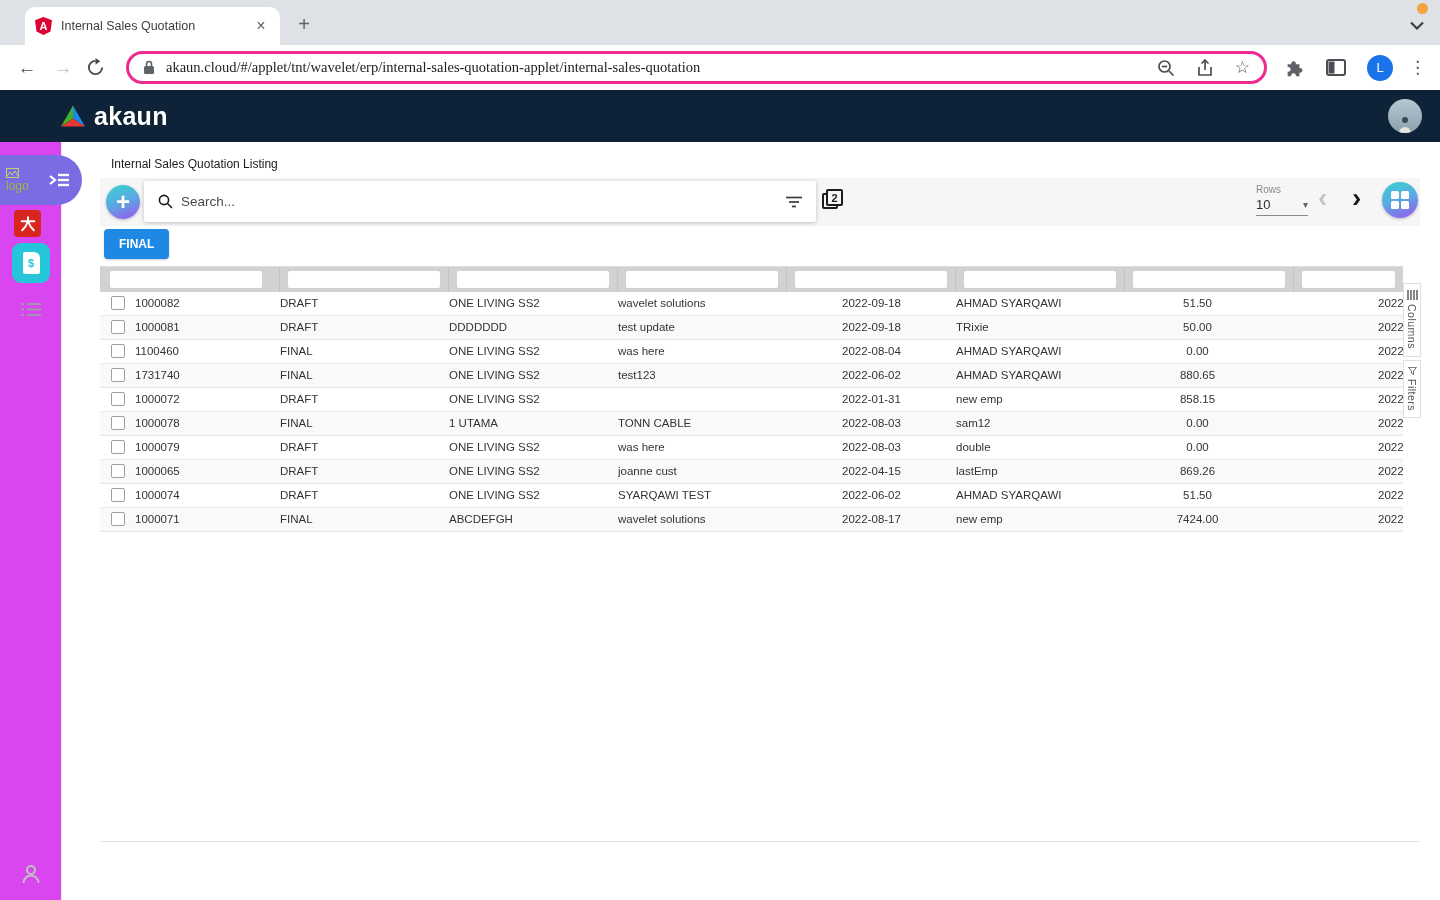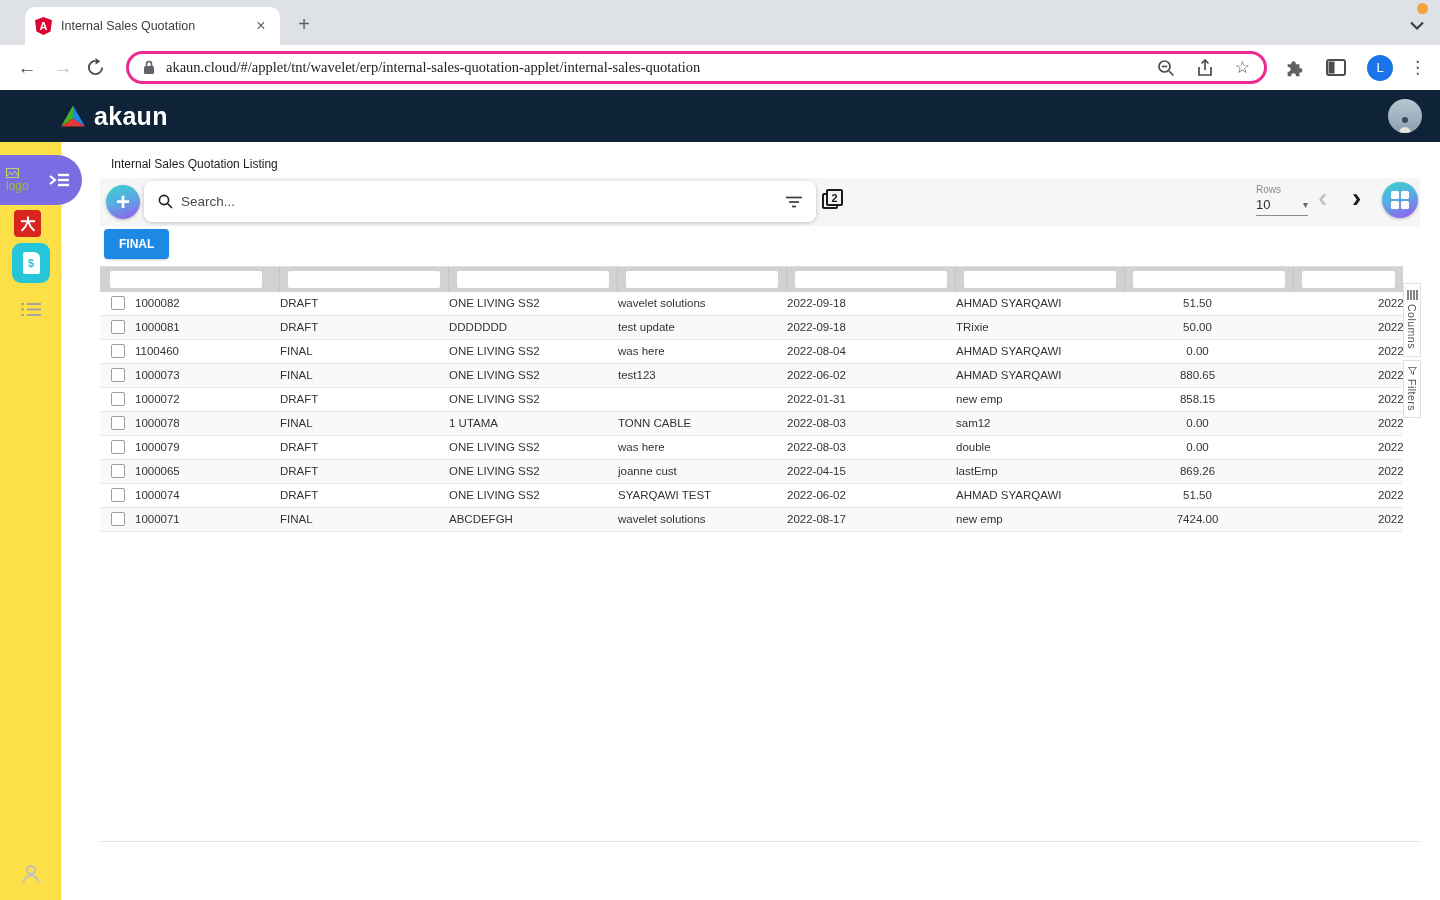--- a/index.html
+++ b/index.html
@@ -36,21 +36,21 @@
   
   .navbar { position:absolute; left:0; top:90px; width:1440px; height:52px; background:#0e2337;
             display:flex; align-items:center; }
   .brand { display:flex; align-items:center; margin-left:60px; gap:8px; }
   .brand-text { color:#fff; font-size:25px; font-weight:800; letter-spacing:.3px; }
   .nav-avatar { position:absolute; right:18px; top:9px; width:34px; height:34px; border-radius:50%;
                 background:linear-gradient(180deg,#b7c7d2 0%,#8aa0ae 100%); overflow:hidden;
                 display:flex; align-items:flex-end; justify-content:center; }
 
   
-  .sidebar { position:absolute; left:0; top:142px; width:62px; height:758px; background:#fde047; border-right:1px solid #ececec; }
+  .sidebar { position:absolute; left:0; top:142px; width:62px; height:758px; background:#d946ef; border-right:1px solid #ececec; }
   .pill { position:absolute; left:0; top:13px; width:82px; height:50px; background:#7b6ce4; z-index:5;
           border-radius:0 26px 26px 0; display:flex; align-items:center; padding:0 12px 0 6px; }
   .pill-logo { display:flex; flex-direction:column; color:#9fb63c; font-size:12px; line-height:12px; }
   .pill-menu { margin-left:auto; }
   .side-red { position:absolute; left:14px; top:68px; width:27px; height:27px; background:#d8261e; border-radius:4px;
               display:flex; align-items:center; justify-content:center; }
   .side-teal { position:absolute; left:12px; top:101px; width:38px; height:40px; background:#25c6da; border-radius:9px;
                display:flex; align-items:center; justify-content:center; }
   .doc { width:17px; height:22px; background:#fff; border-radius:2px 6px 2px 2px; display:flex; align-items:center;
          justify-content:center; color:#25c6da; font-size:11px; font-weight:bold; }
@@ -58,21 +58,21 @@
   .side-person { position:absolute; left:21px; top:722px; }
 
   
   .main { position:absolute; left:100px; top:142px; width:1320px; height:758px; background:#fff; }
   .page-title { position:absolute; left:3px; top:15px; font-size:12px; font-weight:normal; color:#1b1b1b;margin-left:8px; }
   .band { position:absolute; left:0; top:36px; width:1320px; height:48px; background:#f6f6f6; }
   .grad-btn { position:absolute; border-radius:50%;
               background:linear-gradient(160deg,#38d1ce 0%,#57aee2 45%,#9a55ef 100%);
               display:flex; align-items:center; justify-content:center; box-shadow:0 1px 3px rgba(0,0,0,.25); }
   .plus-btn { left:6px; top:7px; width:34px; height:34px; color:#fff; font-size:24px; font-weight:bold; }
-  .search-pill { position:absolute; left:44px; top:3px; width:672px; height:41px; background:#fff; border-radius:8px;
+  .search-pill { position:absolute; left:44px; top:3px; width:672px; height:41px; background:#fff; border-radius:2px;
                  box-shadow:0 1px 4px rgba(0,0,0,.22); display:flex; align-items:center; padding:0 14px; }
   .search-pill input { border:none; outline:none; flex:1; font-size:13.5px; color:#333; margin-left:8px;
                        font-family:inherit; background:transparent; }
   .search-pill input::placeholder { color:#4a4a4a; }
   .pages-ic { position:absolute; left:722px; top:11px; width:24px; height:24px; }
   .pages-ic .back-sq { position:absolute; left:0; top:4px; width:16px; height:16px; border:2px solid #1c1c1c; border-radius:2px; }
   .pages-ic .front-sq { position:absolute; left:4px; top:0; width:17px; height:17px; border:2px solid #1c1c1c; border-radius:2px;
                         background:#f6f6f6; font-size:11px; font-weight:bold; color:#1c1c1c; text-align:center; line-height:14px; }
   .rows-sel { position:absolute; left:1156px; top:6px; width:52px; }
   .rows-label { font-size:10px; color:#8a8a8a; }
@@ -105,21 +105,21 @@
   .cell { font-size:11.5px; color:#333; line-height:23px; flex-shrink:0; overflow:hidden; }
   .c-check   { width:35px; }
   .c-no      { width:145px; }
   .c-status  { width:169px; }
   .c-branch  { width:169px; }
   .c-customer{ width:169px; }
   .c-created { width:169px; }
   .c-agent   { width:169px; }
   .c-amount  { width:169px; }
   .c-updated { width:109px; }
-  .trow .c-created { }
+  .trow .c-created { text-align:center; }
   .trow .c-amount  { text-align:center; padding-right:24px; }
   .trow .c-updated { padding-left:84px; }
   .hcell.c-amount  { padding-left:0; }
   .hcell.c-updated { padding-left:54px; }
   .fcell.c-first { width:180px; }
   .fcell.c-first input { margin-left:10px; width:152px; }
   .cbx { display:inline-block; width:14px; height:14px; border:1.5px solid #9e9e9e; border-radius:2px;
          margin:4px 0 0 11px; background:#fff; }
   .sort-arrow { margin-right:4px; color:#4a4a4a; }
 
@@ -369,21 +369,21 @@
     <div class="cell c-branch">ONE LIVING SS2</div>
     <div class="cell c-customer">was here</div>
     <div class="cell c-created">2022-08-04</div>
     <div class="cell c-agent">AHMAD SYARQAWI</div>
     <div class="cell c-amount">0.00</div>
     <div class="cell c-updated">2022</div>
   </div>
 
   <div class="trow">
     <div class="cell c-check"><span class="cbx"></span></div>
-    <div class="cell c-no">1000073</div>
+    <div class="cell c-no">1731740</div>
     <div class="cell c-status">FINAL</div>
     <div class="cell c-branch">ONE LIVING SS2</div>
     <div class="cell c-customer">test123</div>
     <div class="cell c-created">2022-06-02</div>
     <div class="cell c-agent">AHMAD SYARQAWI</div>
     <div class="cell c-amount">880.65</div>
     <div class="cell c-updated">2022</div>
   </div>
 
   <div class="trow">

